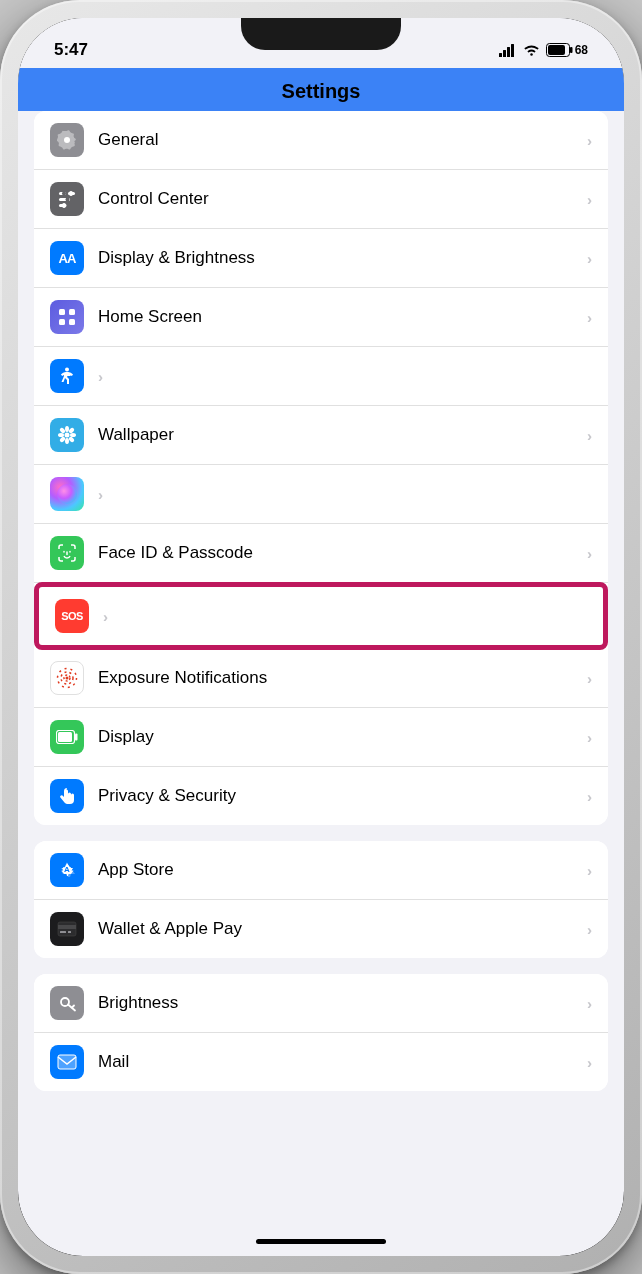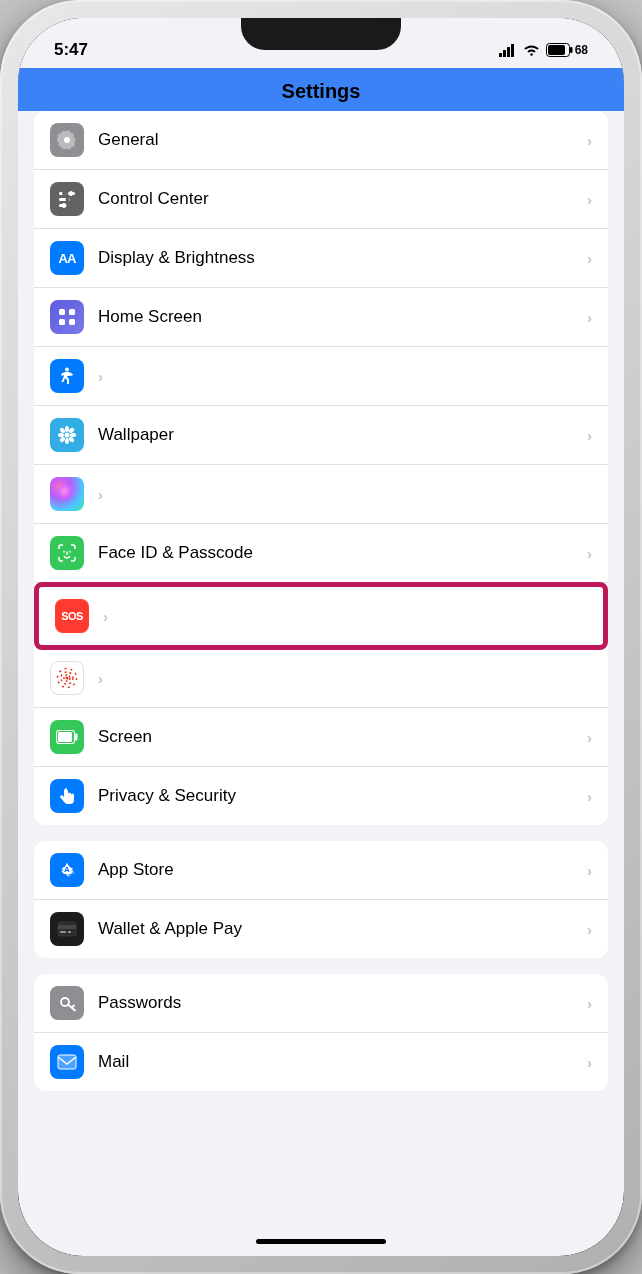--- a/index.html
+++ b/index.html
@@ -342,32 +342,33 @@
 
           <div class="settings-row">
             <div class="row-icon" style="background:#fff;border:1px solid #e0e0e0;">
               <svg width="22" height="22" viewBox="0 0 22 22">
                 <circle cx="11" cy="11" r="3" fill="none" stroke="#e0391f" stroke-width="1.5" stroke-dasharray="2 2"></circle>
                 <circle cx="11" cy="11" r="6" fill="none" stroke="#e0391f" stroke-width="1.5" stroke-dasharray="2 3"></circle>
                 <circle cx="11" cy="11" r="9.5" fill="none" stroke="#e0391f" stroke-width="1.5" stroke-dasharray="2 4"></circle>
                 <circle cx="11" cy="11" r="1.5" fill="#e0391f"></circle>
               </svg>
             </div>
+            <span class="row-label">Exposure Notifications</span>
             <span class="row-chevron">›</span>
           </div>
 
           <div class="settings-row">
             <div class="row-icon icon-green">
               <svg width="22" height="14" viewBox="0 0 22 14" fill="none">
                 <rect x="0.5" y="0.5" width="18" height="13" rx="2.5" stroke="white" stroke-width="1.2"></rect>
                 <rect x="19" y="3.5" width="2.5" height="7" rx="1" fill="white"></rect>
                 <rect x="2" y="2" width="14" height="10" rx="1.5" fill="white"></rect>
               </svg>
             </div>
-            <span class="row-label">Screen</span>
+            <span class="row-label">Display</span>
             <span class="row-chevron">›</span>
           </div>
 
           <div class="settings-row" style="border-bottom:none;">
             <div class="row-icon icon-blue">
               <svg width="20" height="20" viewBox="0 0 20 20" fill="white">
                 <path d="M10 2C8.3 2 7 3.3 7 5v6L5.5 9.5a1.5 1.5 0 00-2.1 2.1l4.3 5.1A4 4 0 0011 18h2a4 4 0 004-4v-5a1.5 1.5 0 00-3 0v-1a1.5 1.5 0 00-3 0V5a1.5 1.5 0 00-1.5-1.5z"></path>
               </svg>
             </div>
             <span class="row-label">Privacy &amp; Security</span>
@@ -410,21 +411,21 @@
         <div class="section">
 
           <div class="settings-row">
             <div class="row-icon icon-gray">
               <svg width="20" height="20" viewBox="0 0 20 20" fill="white">
                 <circle cx="8" cy="9" r="4" fill="none" stroke="white" stroke-width="1.8"></circle>
                 <path d="M11 11.5l7 6" stroke="white" stroke-width="1.8" stroke-linecap="round"></path>
                 <path d="M15 14.5l2-2" stroke="white" stroke-width="1.8" stroke-linecap="round"></path>
               </svg>
             </div>
-            <span class="row-label">Passwords</span>
+            <span class="row-label">Brightness</span>
             <span class="row-chevron">›</span>
           </div>
 
           <div class="settings-row" style="border-bottom:none;">
             <div class="row-icon icon-blue">
               <svg width="20" height="16" viewBox="0 0 20 16" fill="white">
                 <rect x="1" y="1" width="18" height="14" rx="2" fill="white" opacity="0.3"></rect>
                 <path d="M1 3l9 7 9-7" stroke="white" stroke-width="1.5" fill="none"></path>
                 <rect x="1" y="1" width="18" height="14" rx="2" stroke="white" stroke-width="1" fill="none"></rect>
               </svg>

